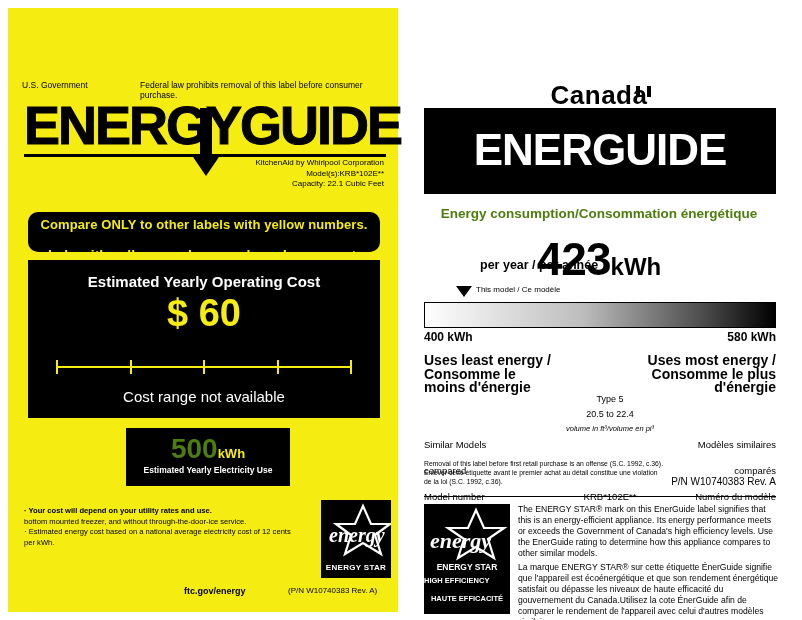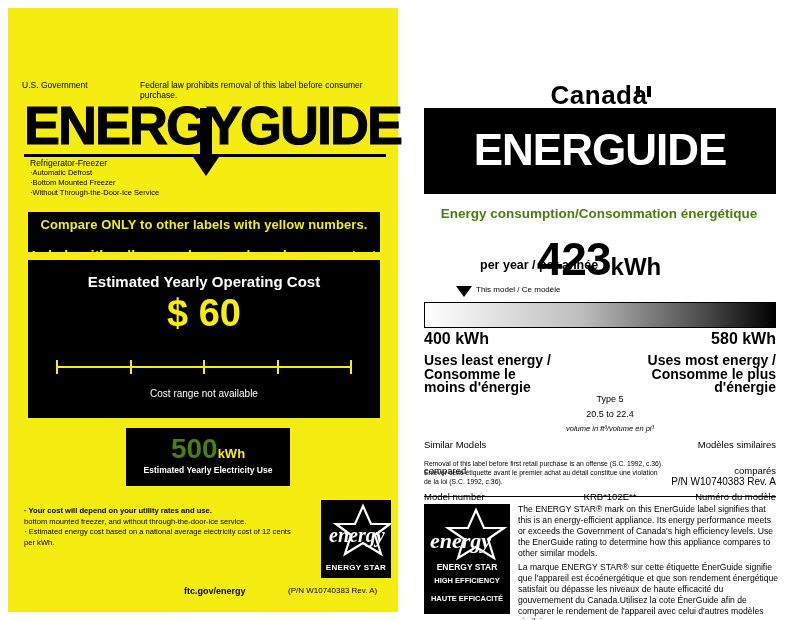--- a/index.html
+++ b/index.html
@@ -99,20 +99,21 @@
 
   .us-compare {
     position: absolute;
     left: 20px; top: 204px;
     width: 352px; height: 40px;
     background: #000;
     color: #f5ec12;
     text-align: center;
     padding-top: 5px;
     box-sizing: border-box;
+    border-radius: 10px;
   }
   .us-compare .l1 { font-size: 13px; font-weight: bold; letter-spacing: .1px; }
   .us-compare .l2 { font-size: 14px; font-weight: bold; margin-top: 16px; }
 
   .us-cost-box {
     position: absolute;
     left: 20px; top: 252px;
     width: 352px; height: 158px;
     background: #000;
     color: #fff;
@@ -146,21 +147,21 @@
   .us-scale .tick {
     position: absolute;
     top: 0; width: 2px; height: 14px;
     background: #f5ec12;
   }
   .us-cost-box .range-note {
     position: absolute;
     left: 0; top: 128px;
     width: 352px;
     text-align: center;
-    font-size: 10px;
+    font-size: 15px;
     color: #fff;
   }
 
   .us-kwh-box {
     position: absolute;
     left: 118px; top: 420px;
     width: 164px; height: 58px;
     background: #000;
     color: #fff;
     text-align: center;
@@ -335,21 +336,21 @@
     background: linear-gradient(to right, #ffffff 0%, #bdbdbd 45%, #4a4a4a 80%, #000000 100%);
     border: 1px solid #000;
     box-sizing: border-box;
   }
   .ca-scale-labels {
     position: absolute;
     left: 20px; top: 322px;
     width: 352px;
     display: flex;
     justify-content: space-between;
-    font-size: 16px;
+    font-size: 12px;
     font-weight: bold;
     color: #000;
   }
 
   .ca-uses {
     position: absolute;
     left: 20px; top: 346px;
     width: 352px;
     display: flex;
     justify-content: space-between;
@@ -408,21 +409,21 @@
     position: absolute;
     left: 0; top: 2px;
     width: 86px; height: 56px;
   }
   .estar-right .l1 {
     position: absolute; left: 0; top: 58px; width: 86px;
     text-align: center; color: #fff; font-size: 8.5px; font-weight: bold;
   }
   .estar-right .l2 {
     position: absolute; left: 0; top: 72px; width: 86px;
-    text-align: center; color: #fff; font-size: 7.5px; font-weight: bold; line-height: 10px;
+    text-align: left; color: #fff; font-size: 7.5px; font-weight: bold; line-height: 10px;
   }
   .estar-right .l3 {
     position: absolute; left: 0; top: 90px; width: 86px;
     text-align: center; color: #fff; font-size: 7.5px; font-weight: bold; line-height: 10px;
   }
 
   .ca-estar-en {
     position: absolute;
     left: 114px; top: 496px;
     width: 260px;
@@ -453,27 +454,26 @@
 
     <div class="eg-title">
       <div class="word">ENERGYGUIDE</div>
     </div>
     <div class="eg-underline"></div>
     <div class="eg-arrow">
       <div class="stem"></div>
       <div class="head"></div>
     </div>
 
-    <div class="us-desc">
-      <div class="head">Refrigerator-Freezer</div>
-      <div>·Automatic Defrost</div>
-      <div>·Bottom Mounted Freezer</div>
-      <div>·Without Through-the-Door-Ice Service</div>
-    </div>
-
+
+    <div class="us-model">
+      <div>KitchenAid by Whirlpool Corporation</div>
+      <div>Model(s):KRB*102E**</div>
+      <div>Capacity: 22.1 Cubic Feet</div>
+    </div>
 
     <div class="us-compare">
       <div class="l1">Compare ONLY to other labels with yellow numbers.</div>
       <div class="l2">Labels with yellow numbers are based on same test procedures.</div>
     </div>
 
     <div class="us-cost-box">
       <div class="title">Estimated Yearly Operating Cost</div>
       <div class="amount">$ 60</div>
       <div class="us-scale">

